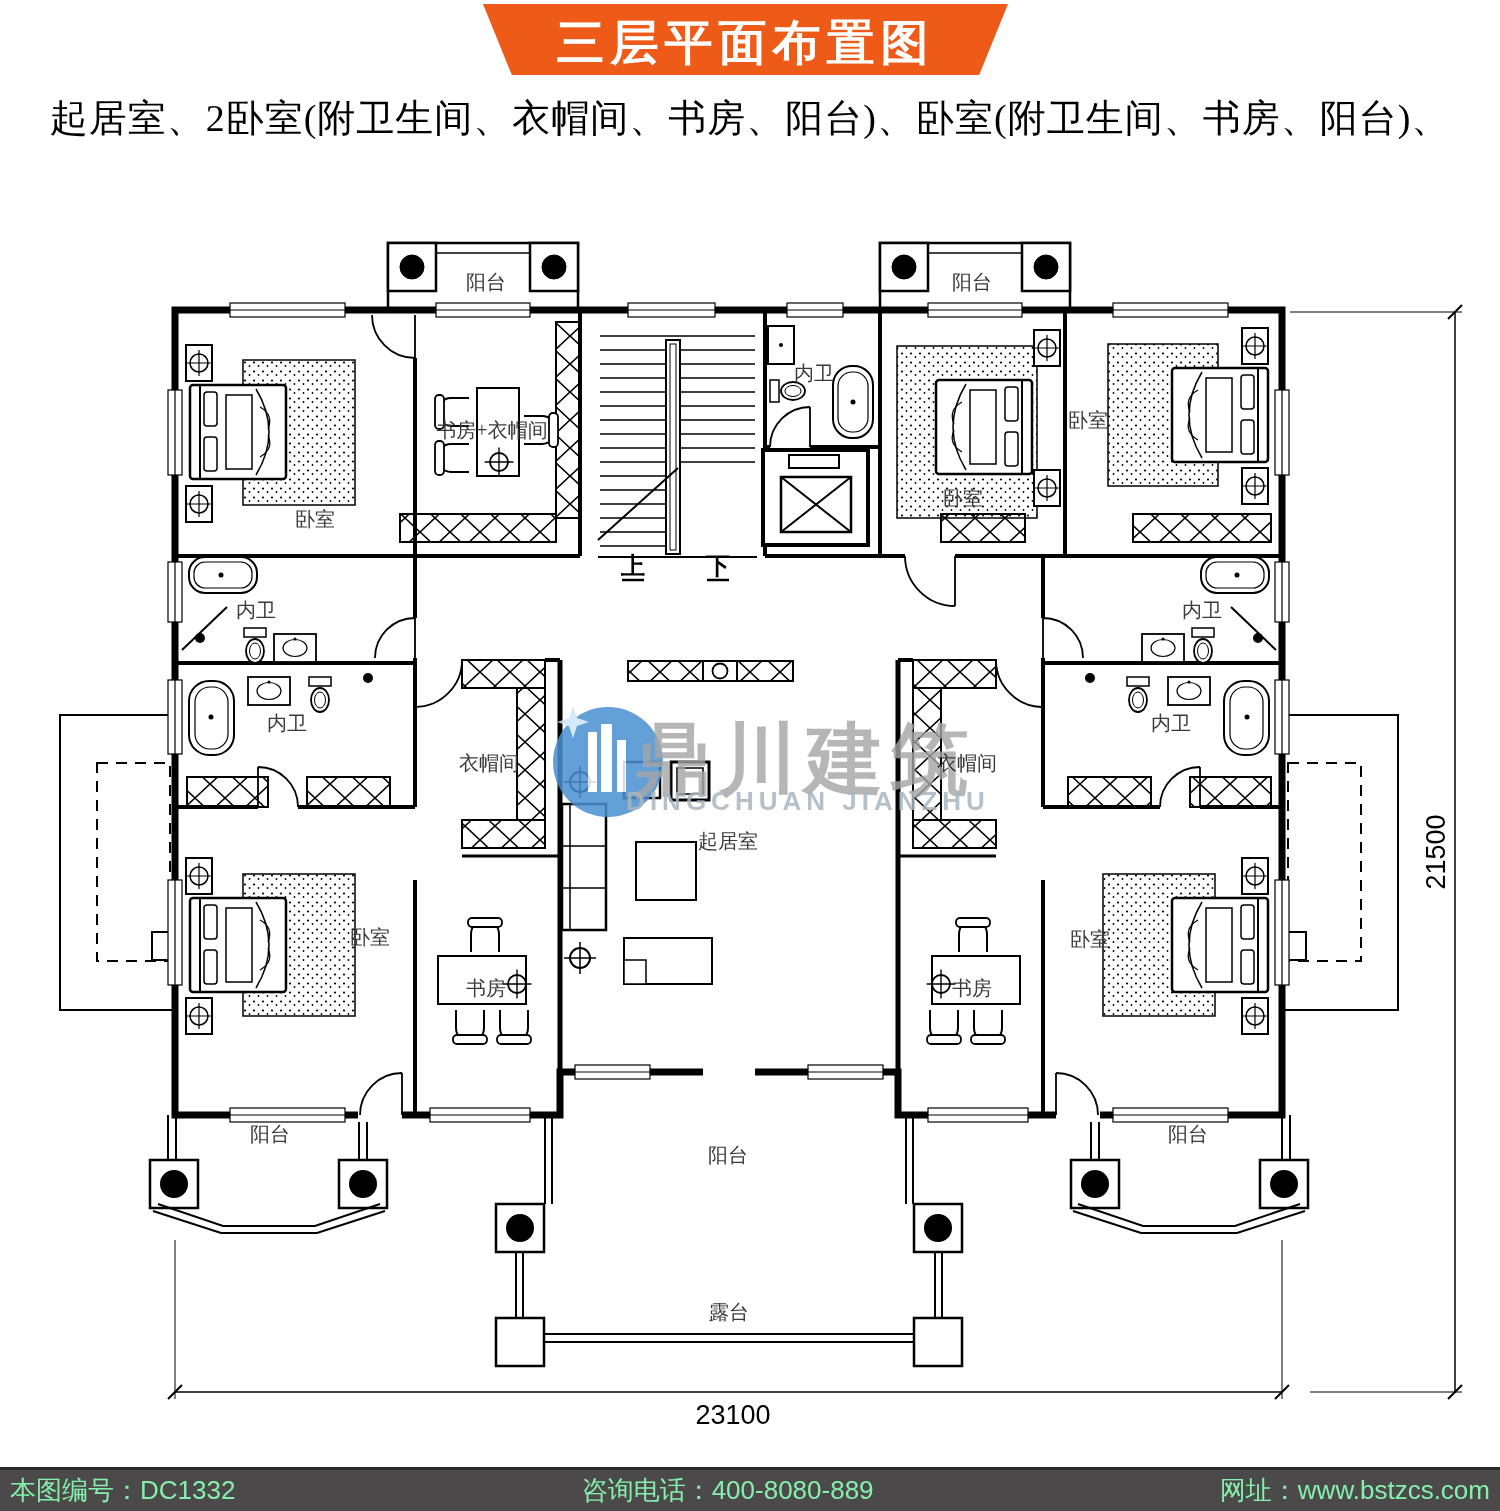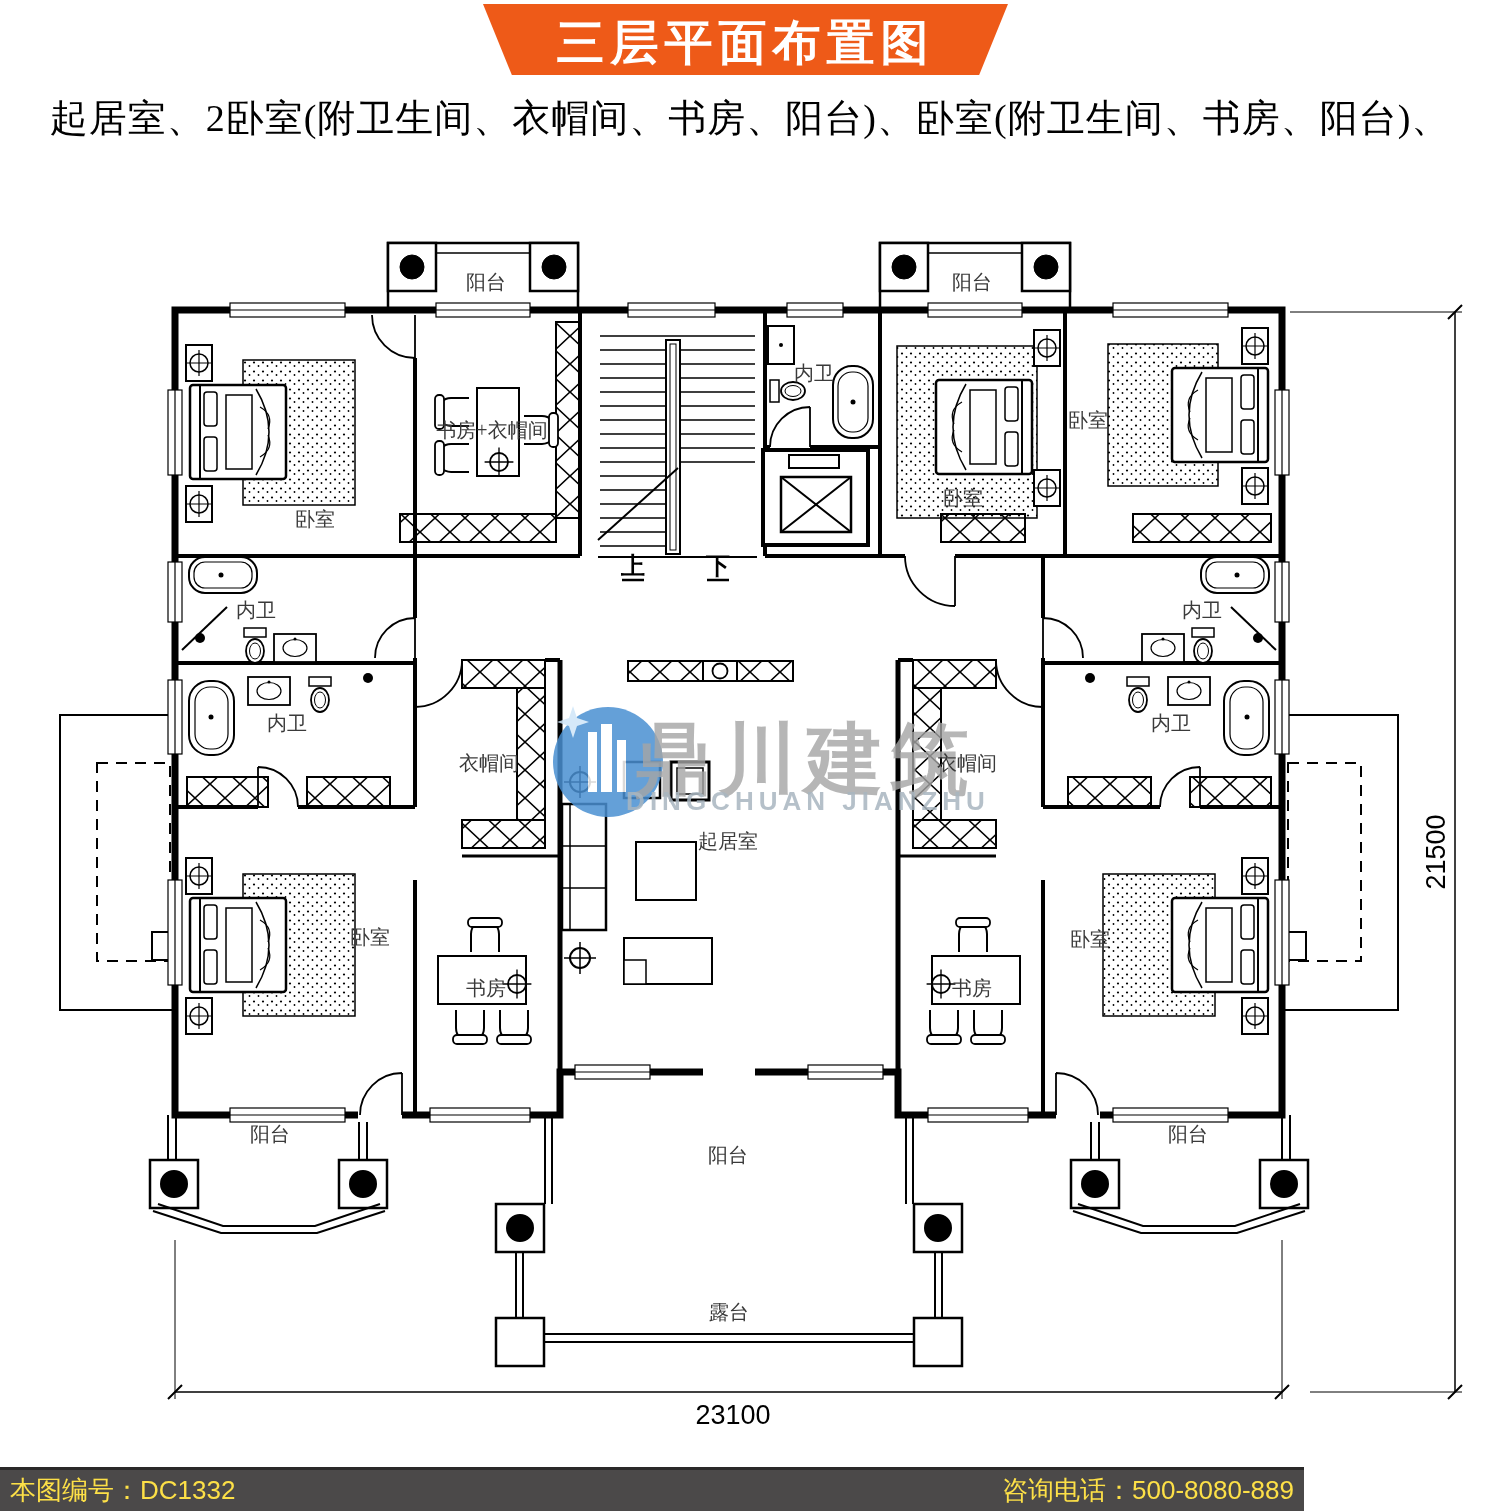--- a/index.html
+++ b/index.html
@@ -17,23 +17,23 @@
   
   #plan{position:absolute;left:0;top:0;width:1500px;height:1511px;}
   .rlabel{font-family:"Liberation Serif",serif;font-size:20px;fill:#3a3a3a;text-anchor:middle;}
   .big{font-size:24px;fill:#000;font-weight:bold;}
   .dim{font-family:"Liberation Sans",sans-serif;font-size:27px;fill:#000;text-anchor:middle;}
   .wmcn{font-family:"Liberation Sans",sans-serif;font-size:78px;font-weight:bold;letter-spacing:8px;
         fill:#a5a5a5;opacity:.8;text-anchor:middle;}
   .wmen{font-family:"Liberation Sans",sans-serif;font-size:26px;font-weight:bold;letter-spacing:5px;
         fill:#a9b6c0;opacity:.85;text-anchor:middle;}
   
-  #footer{position:absolute;left:0;top:1467px;width:1304px;height:44px;background:#4B4949;
+  #footer{position:absolute;left:0;top:1467px;width:1500px;height:44px;background:#4B4949;
           border-top:3px solid #2a2929;box-sizing:border-box;display:flex;align-items:center;
-          justify-content:space-between;padding:0 10px;color:#fde047;font-size:26px;white-space:nowrap;}
+          justify-content:space-between;padding:0 10px;color:#86efac;font-size:26px;white-space:nowrap;}
 </style>
 </head>
 <body>
 
 <div id="page">
 
   <svg id="plan" viewBox="0 0 1500 1511" xmlns="http://www.w3.org/2000/svg">
     <defs>
       <pattern id="dots" width="9" height="9" patternUnits="userSpaceOnUse">
         <circle cx="2" cy="2.5" r="1.1" fill="#000"></circle>
@@ -404,16 +404,17 @@
   <div id="banner">
     <span class="t">三层平面布置图</span>
   </div>
 
   <div id="desc">
     <div>起居室、2卧室(附卫生间、衣帽间、书房、阳台)、卧室(附卫生间、书房、阳台)、</div>
   </div>
 
   <div id="footer">
     <span>本图编号：DC1332</span>
-    <span>咨询电话：500-8080-889</span>
+    <span>咨询电话：400-8080-889</span>
+    <span>网址：www.bstzcs.com</span>
   </div>
 
 </div>
 
 </body></html>

